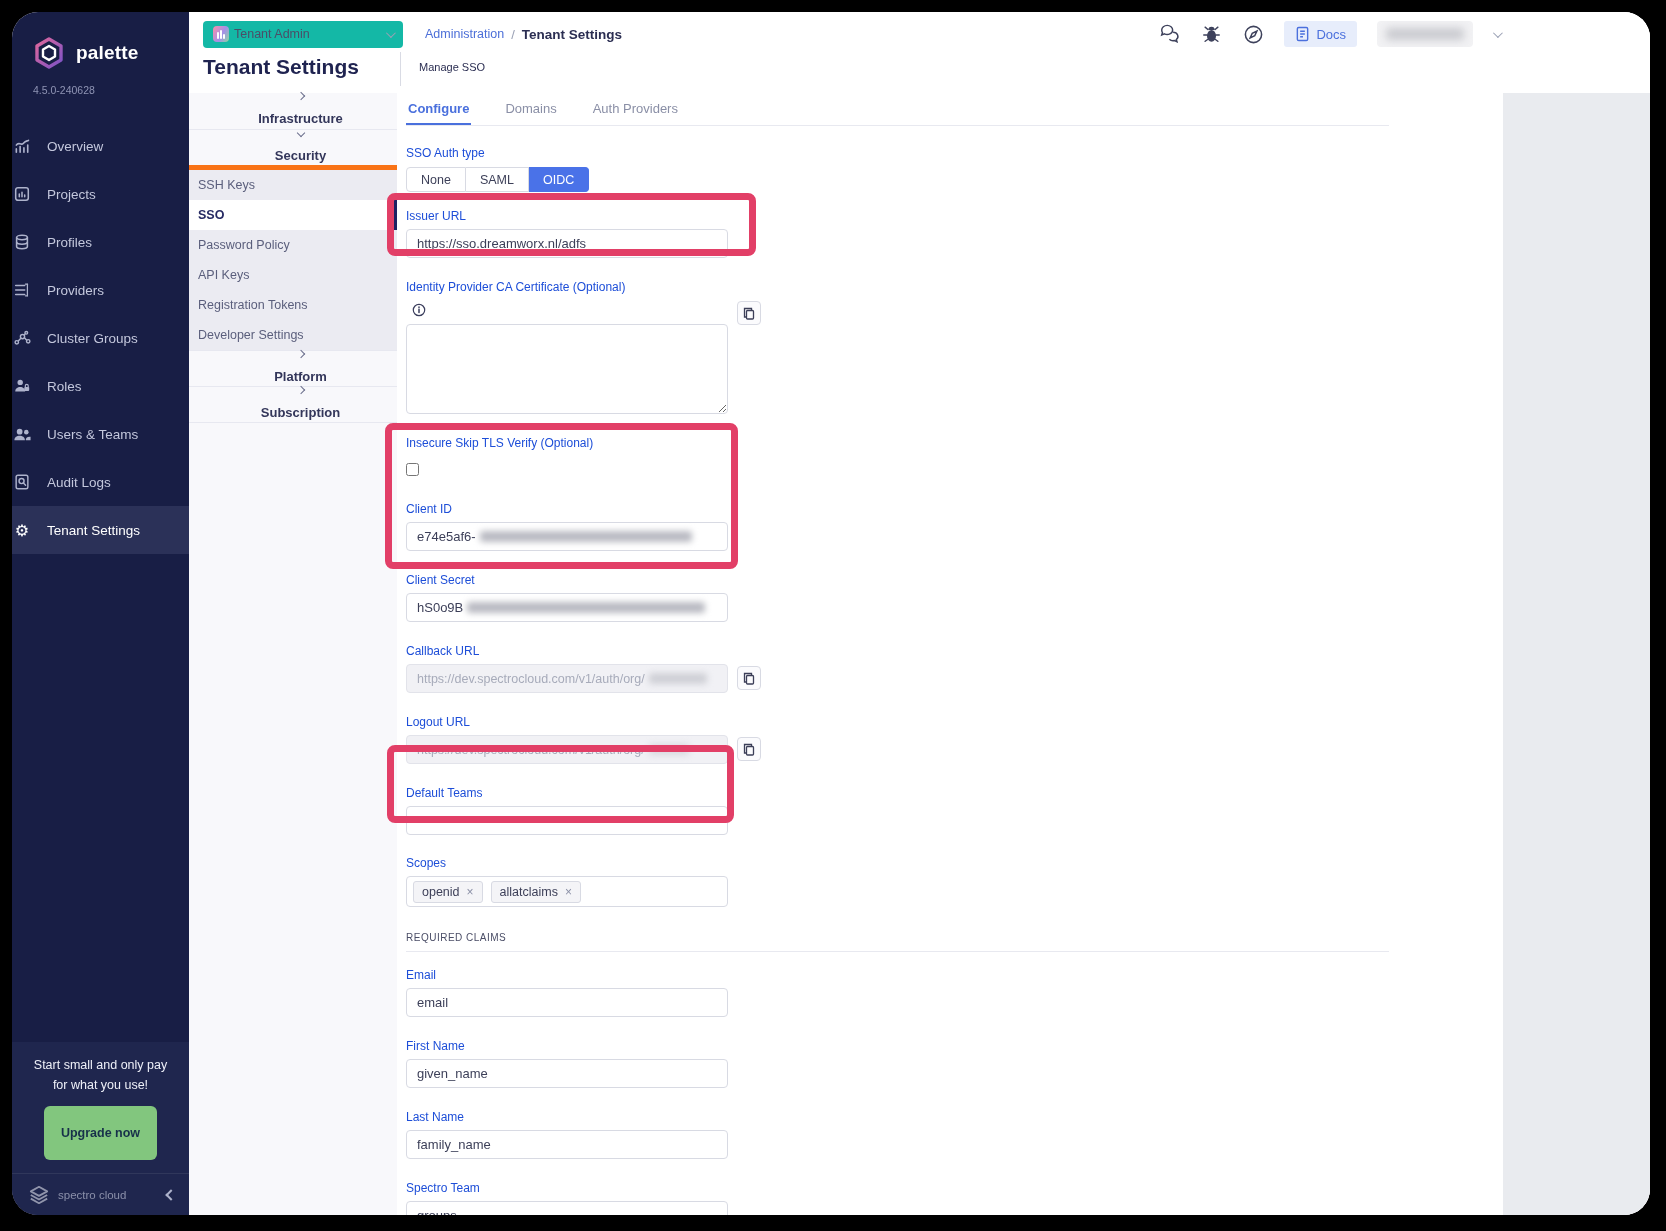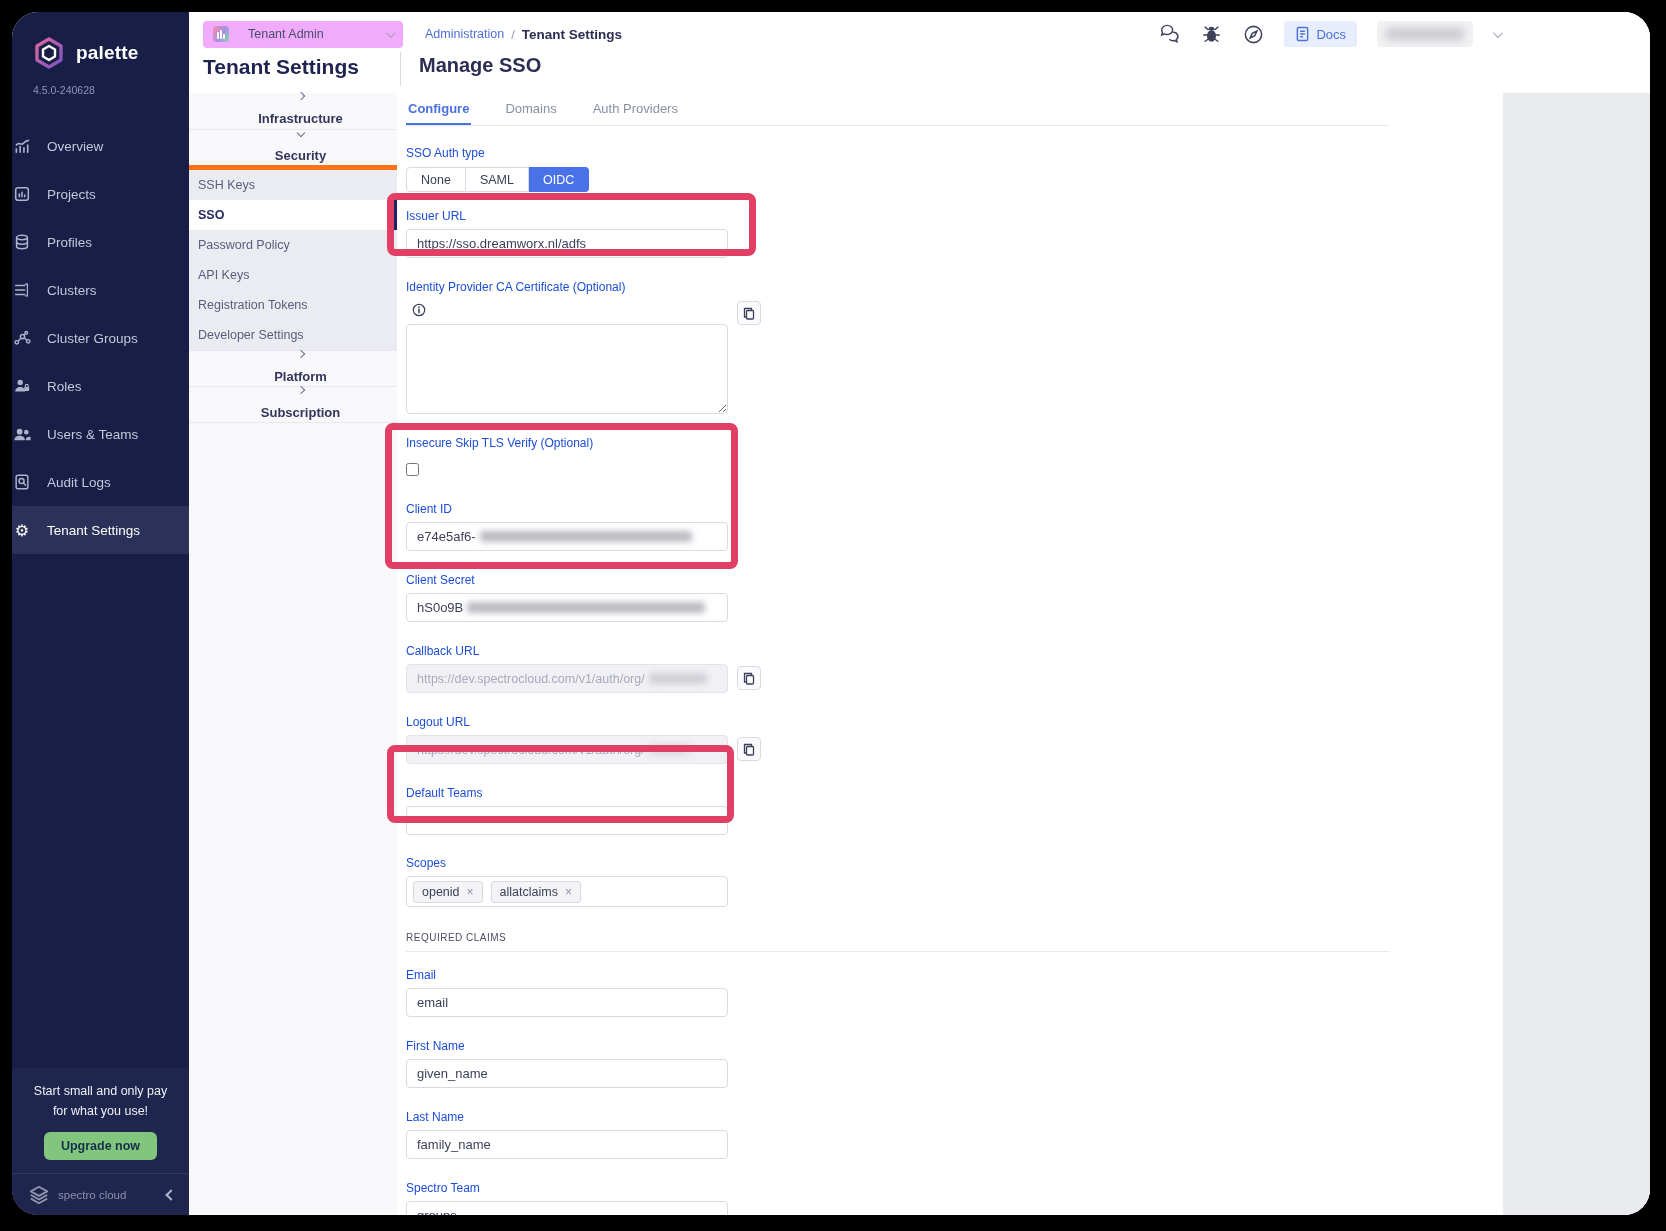--- a/index.html
+++ b/index.html
@@ -12,49 +12,49 @@
   .logo-word { color:#fff; font-size:19px; font-weight:bold; letter-spacing:.2px; }
   .version { font-size:10.5px; color:#8f94b4; padding:14px 0 0 21px; }
   .side-nav { margin-top:26px; }
   .side-item { display:flex; align-items:center; gap:15px; height:48px; font-size:13.5px; color:#c3c7dc; cursor:pointer; }
   .side-item .ic { width:20px; height:20px; display:flex; align-items:center; justify-content:center; color:#aeb3cc; }
   .side-item.active { background:#2b3158; color:#fff; }
   .side-item.active .ic { color:#fff; }
   .side-spacer { flex:1; }
   .promo { background:#1f264e; padding:14px 12px 13px; text-align:center; }
   .promo-text { color:#eef0f8; font-size:12.5px; line-height:1.55; max-width:140px; margin:0 auto; }
-  .promo-btn { margin-top:11px; background:#82c67e; color:#17304a; border:none; border-radius:6px; font-size:12.5px; font-weight:bold; padding:7px 17px; cursor:pointer; font-family:inherit; }
+  .promo-btn { margin-top:11px; background:#82c67e; color:#17304a; border:none; border-radius:6px; font-size:12.5px; font-weight:bold; padding:20px 17px; cursor:pointer; font-family:inherit; }
   .side-footer { background:#1f264e; border-top:1px solid rgba(255,255,255,.08); height:42px; display:flex; align-items:center; padding:0 14px 0 16px; gap:8px; }
   .side-footer .brand { font-size:11.5px; color:#8b90aa; flex:1; }
   .collapse-ch { width:8px; height:8px; border-left:2px solid #aeb3cc; border-bottom:2px solid #aeb3cc; transform:rotate(45deg); cursor:pointer; }
 
   
   .rightcol { flex:1; display:flex; flex-direction:column; background:#fff; }
   .header { height:81px; flex-shrink:0; position:relative; background:#fff; }
   .hrow1 { display:flex; align-items:center; height:38px; padding:6px 0 0 14px; }
-  .ws-pill { display:flex; align-items:center; gap:19px; background:#f0abfc; border-radius:4px; height:27px; width:200px; padding:0 10px; cursor:pointer;justify-content:flex-end; }
+  .ws-pill { display:flex; align-items:center; gap:5px; background:#14b8a6; border-radius:4px; height:27px; width:200px; padding:0 10px; cursor:pointer;justify-content:flex-end; }
   .ws-pill .lbl { font-size:12.5px; color:#4b4e68; flex:1; }
   .ws-ic { width:16px; height:16px; border-radius:4px; background:linear-gradient(120deg,#ee8fb3 10%,#a58fe8 55%,#8fd0a8 95%); position:relative; flex-shrink:0; }
   .ws-ic i { position:absolute; bottom:3px; width:2px; background:#fff; border-radius:1px; }
   .ws-ic i:nth-child(1){ left:4px; height:7px; } .ws-ic i:nth-child(2){ left:7px; height:9px; } .ws-ic i:nth-child(3){ left:10px; height:5px; }
   .chev-down { width:7px; height:7px; border-right:1.5px solid #9aa0b4; border-bottom:1.5px solid #9aa0b4; transform:rotate(45deg) translateY(-2px); }
   .breadcrumb { display:flex; align-items:center; gap:7px; margin-left:22px; }
   .bc-link { color:#4c6fd8; font-size:12.5px; cursor:pointer; }
   .bc-sep { color:#9aa0b4; font-size:13px; }
   .bc-cur { color:#2b2e52; font-size:13.5px; font-weight:bold; }
   .hr1-spacer { flex:1; }
   .top-icons { display:flex; align-items:center; gap:20px; margin-right:150px; }
   .tico { width:22px; height:22px; color:#3e425c; display:flex; align-items:center; justify-content:center; cursor:pointer; }
   .docs-pill { display:flex; align-items:center; gap:6px; background:#e7edfb; border-radius:3px; height:26px; padding:0 11px; color:#4b70dd; font-size:13px; cursor:pointer; }
   .user-pill { background:#f2f2f4; border-radius:4px; height:26px; width:96px; display:flex; align-items:center; justify-content:center; overflow:hidden; cursor:pointer; }
   .user-blur { width:78px; height:12px; background:#c9cacf; border-radius:3px; filter:blur(4px); }
   .hrow2 { position:relative; height:43px; }
   .page-title { position:absolute; left:14px; top:5px; font-size:21px; font-weight:bold; color:#1f2350; }
   .h-divider { position:absolute; left:211px; top:2px; width:1px; height:34px; background:#d9dbe4; }
-  .panel-title { position:absolute; left:230px; top:4px; font-size:20px; color:#2b2e52;font-weight:bold; }
+  .panel-title { position:absolute; left:230px; top:11px; font-size:11px; color:#2b2e52; }
 
   .bodyrow { flex:1; display:flex; min-height:0; }
 
   
   .subnav { width:208px; flex-shrink:0; background:#f8f8fb; font-size:13px; }
   .nav-group { height:36px; display:flex; align-items:center; gap:12px; padding-left:15px; border-top:1px solid #e7e8f0; color:#33365a; font-weight:bold; font-size:13px; cursor:pointer; background:#f8f8fb;flex-direction:column; }
   .nav-group:first-child { border-top:none; }
   .nav-group .gchev { width:6px; height:6px; border-right:1.5px solid #6a6e8c; border-bottom:1.5px solid #6a6e8c; transform:rotate(-45deg); flex-shrink:0; }
   .nav-group.expanded .gchev { transform:rotate(45deg); }
   .nav-children { background:#ebebf2; border-top:5px solid #f97316; }
@@ -157,21 +157,21 @@
         <span>Profiles</span>
       </div>
       <div class="side-item">
         <span class="ic">
           <svg width="18" height="18" viewBox="0 0 20 20" fill="none" stroke="currentColor" stroke-width="1.7" stroke-linecap="round">
             <path d="M3 5 h10 M3 10 h10 M3 15 h10"></path>
             <path d="M16 3.5 v13" stroke-width="1.4"></path>
             <path d="M13.8 3.5 h2.2 M13.8 16.5 h2.2" stroke-width="1.4"></path>
           </svg>
         </span>
-        <span>Clusters</span>
+        <span>Providers</span>
       </div>
       <div class="side-item">
         <span class="ic">
           <svg width="19" height="19" viewBox="0 0 20 20" fill="none" stroke="currentColor" stroke-width="1.5">
             <circle cx="4" cy="14" r="1.8"></circle>
               <circle cx="10" cy="8" r="2.2"></circle>
               <circle cx="16" cy="13" r="1.8"></circle>
               <circle cx="14" cy="4" r="1.4"></circle>
             <path d="M5.5 12.7 L8.3 9.8 M12 9.2 L14.7 12 M11.5 6.3 L13 5"></path>
           </svg>

